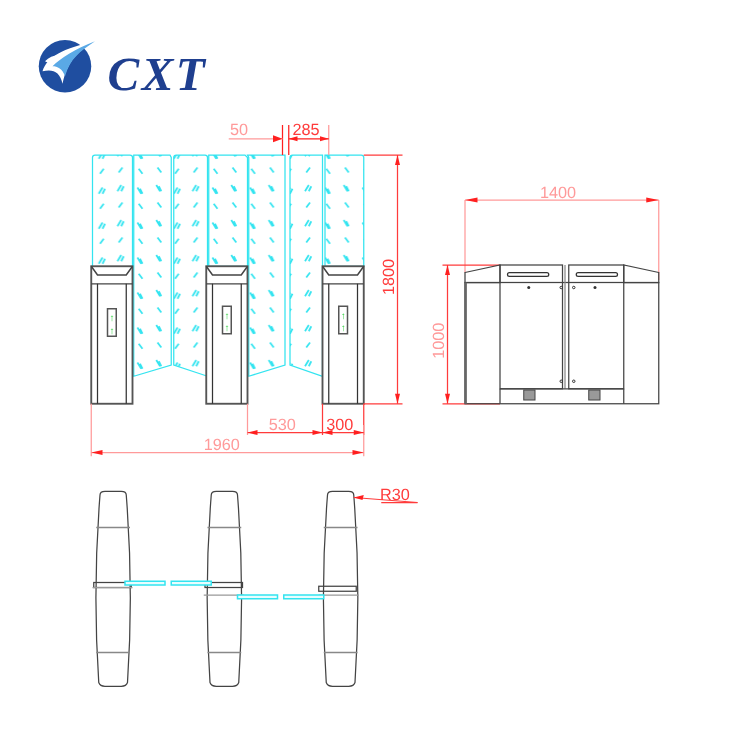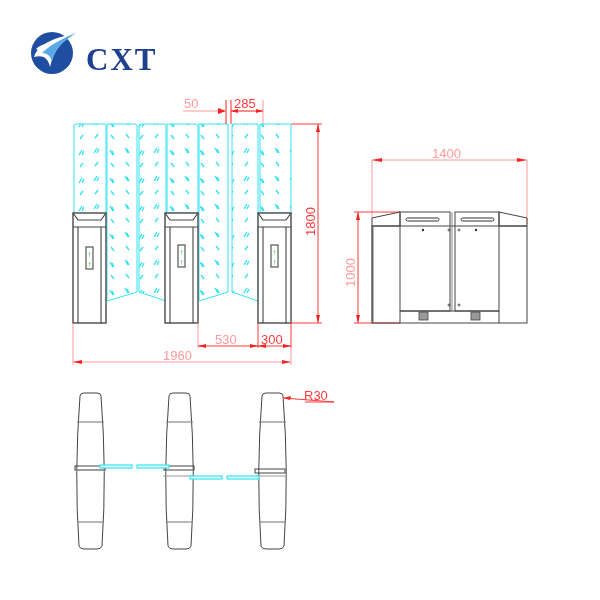--- a/index.html
+++ b/index.html
@@ -1,19 +1,19 @@
 <!DOCTYPE html>
 <html><head>
 <meta charset="utf-8">
 <style>
   html, body { margin: 0; padding: 0; background: #ffffff; }
   body { width: 600px; height: 600px; position: relative; overflow: hidden; font-family: "Liberation Sans", sans-serif; }
   .logo { position: absolute; left: 28px; top: 26px; width: 160px; height: 52px; display: flex; align-items: center; }
   .logo-mark { width: 50px; height: 50px; }
-  .logo-text { font-family: "Liberation Serif", serif; font-weight: bold; font-size: 31px; letter-spacing: 2px; margin-left: 8px; margin-top: 16px; }
+  .logo-text { font-family: "Liberation Serif", serif; font-style: italic; font-weight: bold; font-size: 38px; letter-spacing: 2px; margin-left: 8px; margin-top: 16px; }
   svg.drawing { position: absolute; left: 0; top: 0; }
   .dim { font-family: "Liberation Sans", sans-serif; font-size: 13px; }
 </style>
 </head>
 <body>
 
 <div class="logo">
   <svg class="logo-mark" viewBox="0 0 50 50">
     <circle cx="24" cy="26" r="21" fill="#1f4ea0"></circle>
     <path d="M6 30 C 10 18, 22 12, 48 6 C 34 14, 26 22, 22 40 C 20 30, 14 28, 6 30 Z" fill="#ffffff"></path>

